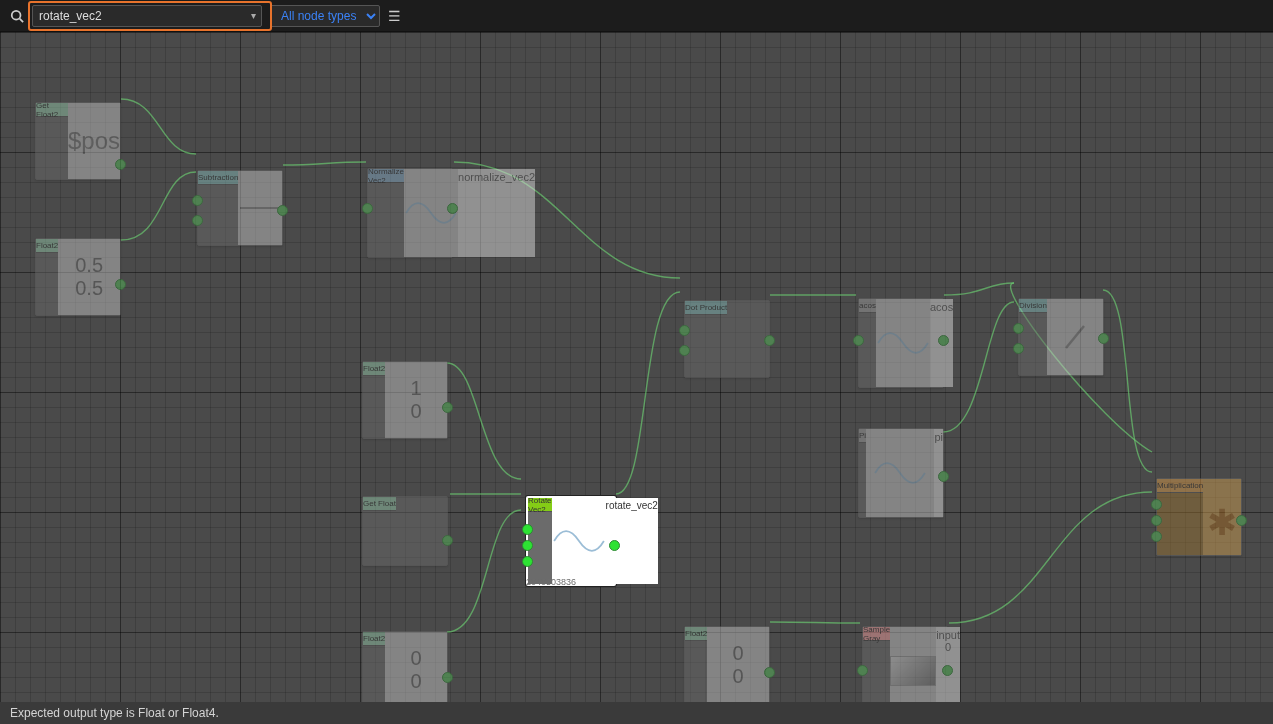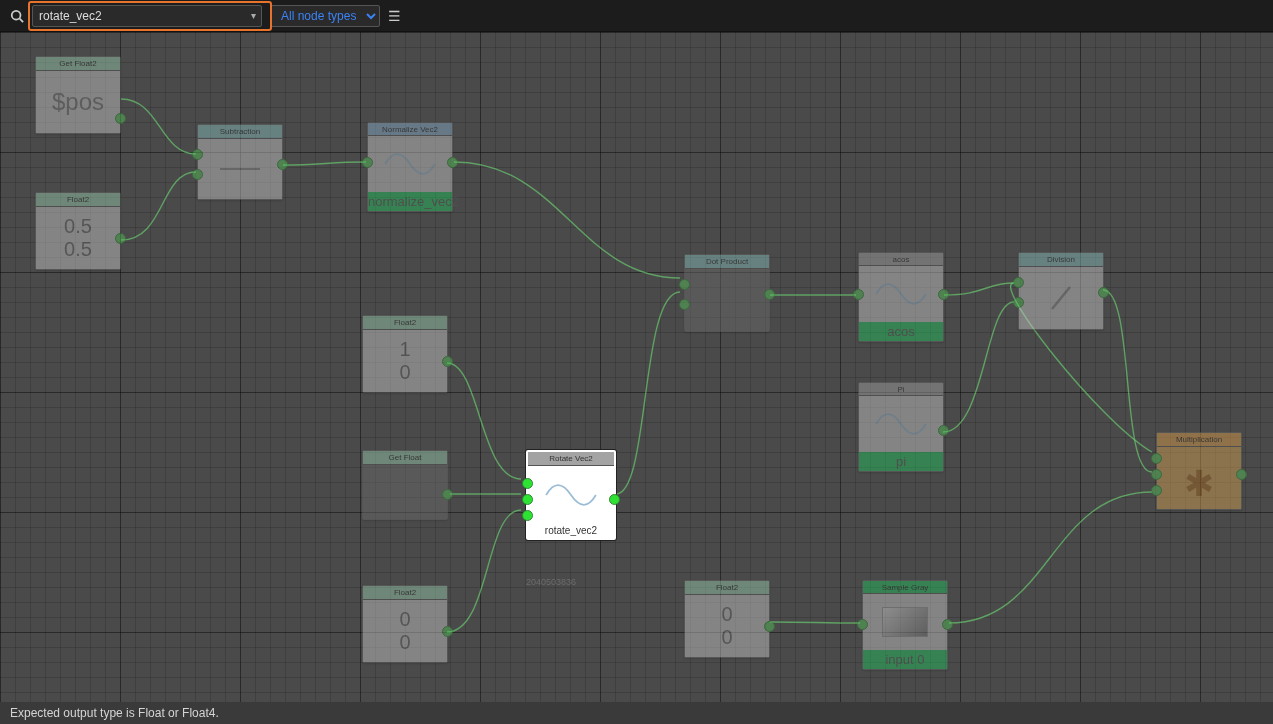--- a/index.html
+++ b/index.html
@@ -44,41 +44,41 @@
   
   .status {
     position: absolute; left: 0; right: 0; bottom: 0; height: 22px;
     background: #3a3a3a; color: #d4d4d4; font-size: 12px; display: flex; align-items: center; padding: 0 10px;
   }
 
   
   .node {
     position: absolute; width: 86px; border: 1px solid #666; background: #6b6b6b;
     border-radius: 2px; box-shadow: 0 1px 2px rgba(0,0,0,0.3);
-    display: flex; flex-direction: column;
+    display: flex;  margin-top: 46px;
   }
   .node.dim { opacity: 0.46; }
   .node-header {
     height: 14px; font-size: 8px; color: #222; display: flex; align-items: center;
     justify-content: center; border-bottom: 1px solid #555;
   }
   .hdr-green  { background: #9ad0af; }
   .hdr-teal   { background: #89c3c0; }
   .hdr-blue   { background: #8ab0cd; }
   .hdr-gray   { background: #a5a5a5; }
-  .hdr-purple { background: #22c55e; }
+  .hdr-purple { background: #fca5a5; }
   .hdr-orange { background: #e4a24b; }
   .node-body {
     flex: 1; background: #c8c8c8; color: #555; font-size: 22px;
     display: flex; flex-direction: column; align-items: center; justify-content: center;
     min-height: 56px;
   }
   .node-body .big { font-size: 24px; color: #777; }
   .node-body .line { font-size: 20px; color: #666; }
-  .node-foot { font-size: 13px; color: #555; text-align: center; padding: 2px 0; background:#22c55e; }
+  .node-foot { font-size: 11px; color: #555; text-align: center; padding: 2px 0; background:#e5e5e5; }
   .node-caption { font-size: 9px; color: #6c6c6c; padding-top:3px; text-align:left; }
 
   .node.selected { border: 2px solid #fff; box-shadow: 0 0 0 1px #222; opacity: 1; }
   .node.selected .node-header { background: #e7f3ec; color:#333; }
   .node.selected .node-body { background: #fff; }
   .node.selected .node-foot { background:#fff; color:#333; font-size:10px; }
 
   .port {
     position: absolute; width: 11px; height: 11px; border-radius: 50%;
     background: #55c35a; border: 1px solid #2d8a33;
@@ -196,21 +196,21 @@
 <div class="node dim" style="left:362px; top:585px; height:78px;">
   <div class="node-header hdr-green">Float2</div>
   <div class="node-body">
     <span class="line">0</span>
     <span class="line">0</span>
   </div>
   <div class="port right" style="top:40px;"></div>
 </div>
 
 <div class="node selected" style="left:526px; top:450px; width:90px; height:90px;">
-  <div class="node-header" style="background:#a3a3a3;">Rotate Vec2</div>
+  <div class="node-header" style="background:#84cc16;">Rotate Vec2</div>
   <div class="node-body">
       <svg class="sine" viewBox="0 0 60 36">
         <path d="M2 18 Q15 -4 30 18 T58 18"></path>
       </svg>
     </div>
   <div class="node-foot">rotate_vec2</div>
   <div class="port left" style="top:26px; background:#2de233;"></div>
   <div class="port left" style="top:42px; background:#2de233;"></div>
   <div class="port left" style="top:58px; background:#2de233;"></div>
   <div class="port right" style="top:42px; background:#2de233;"></div>

